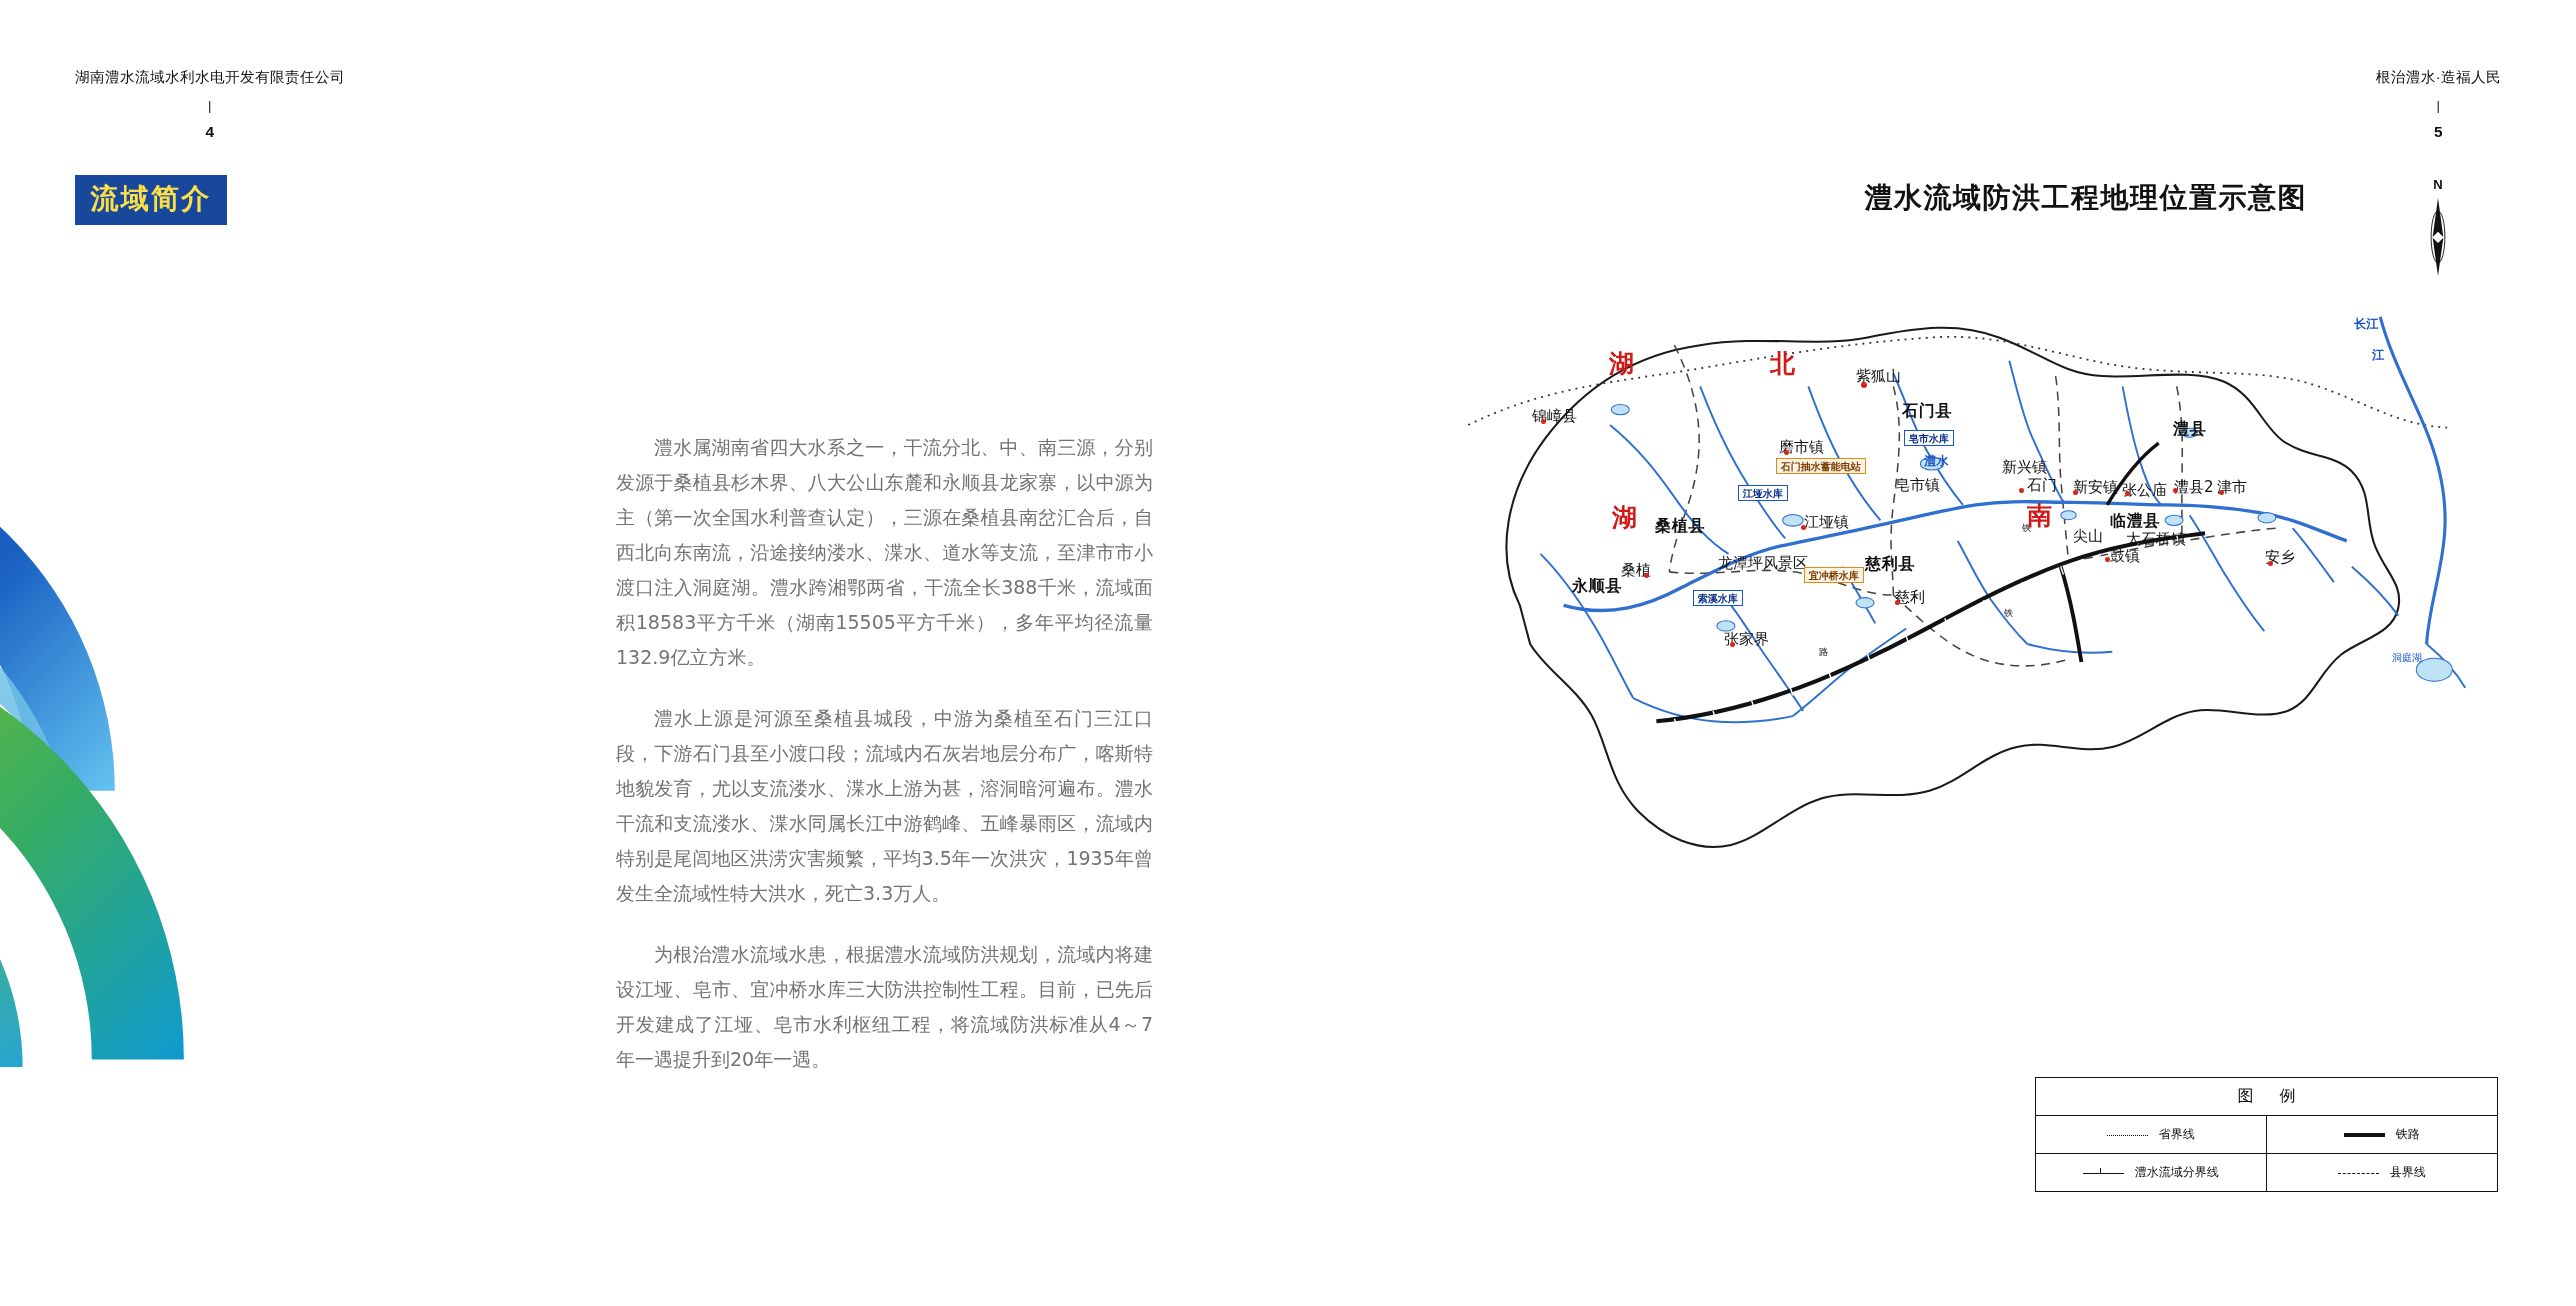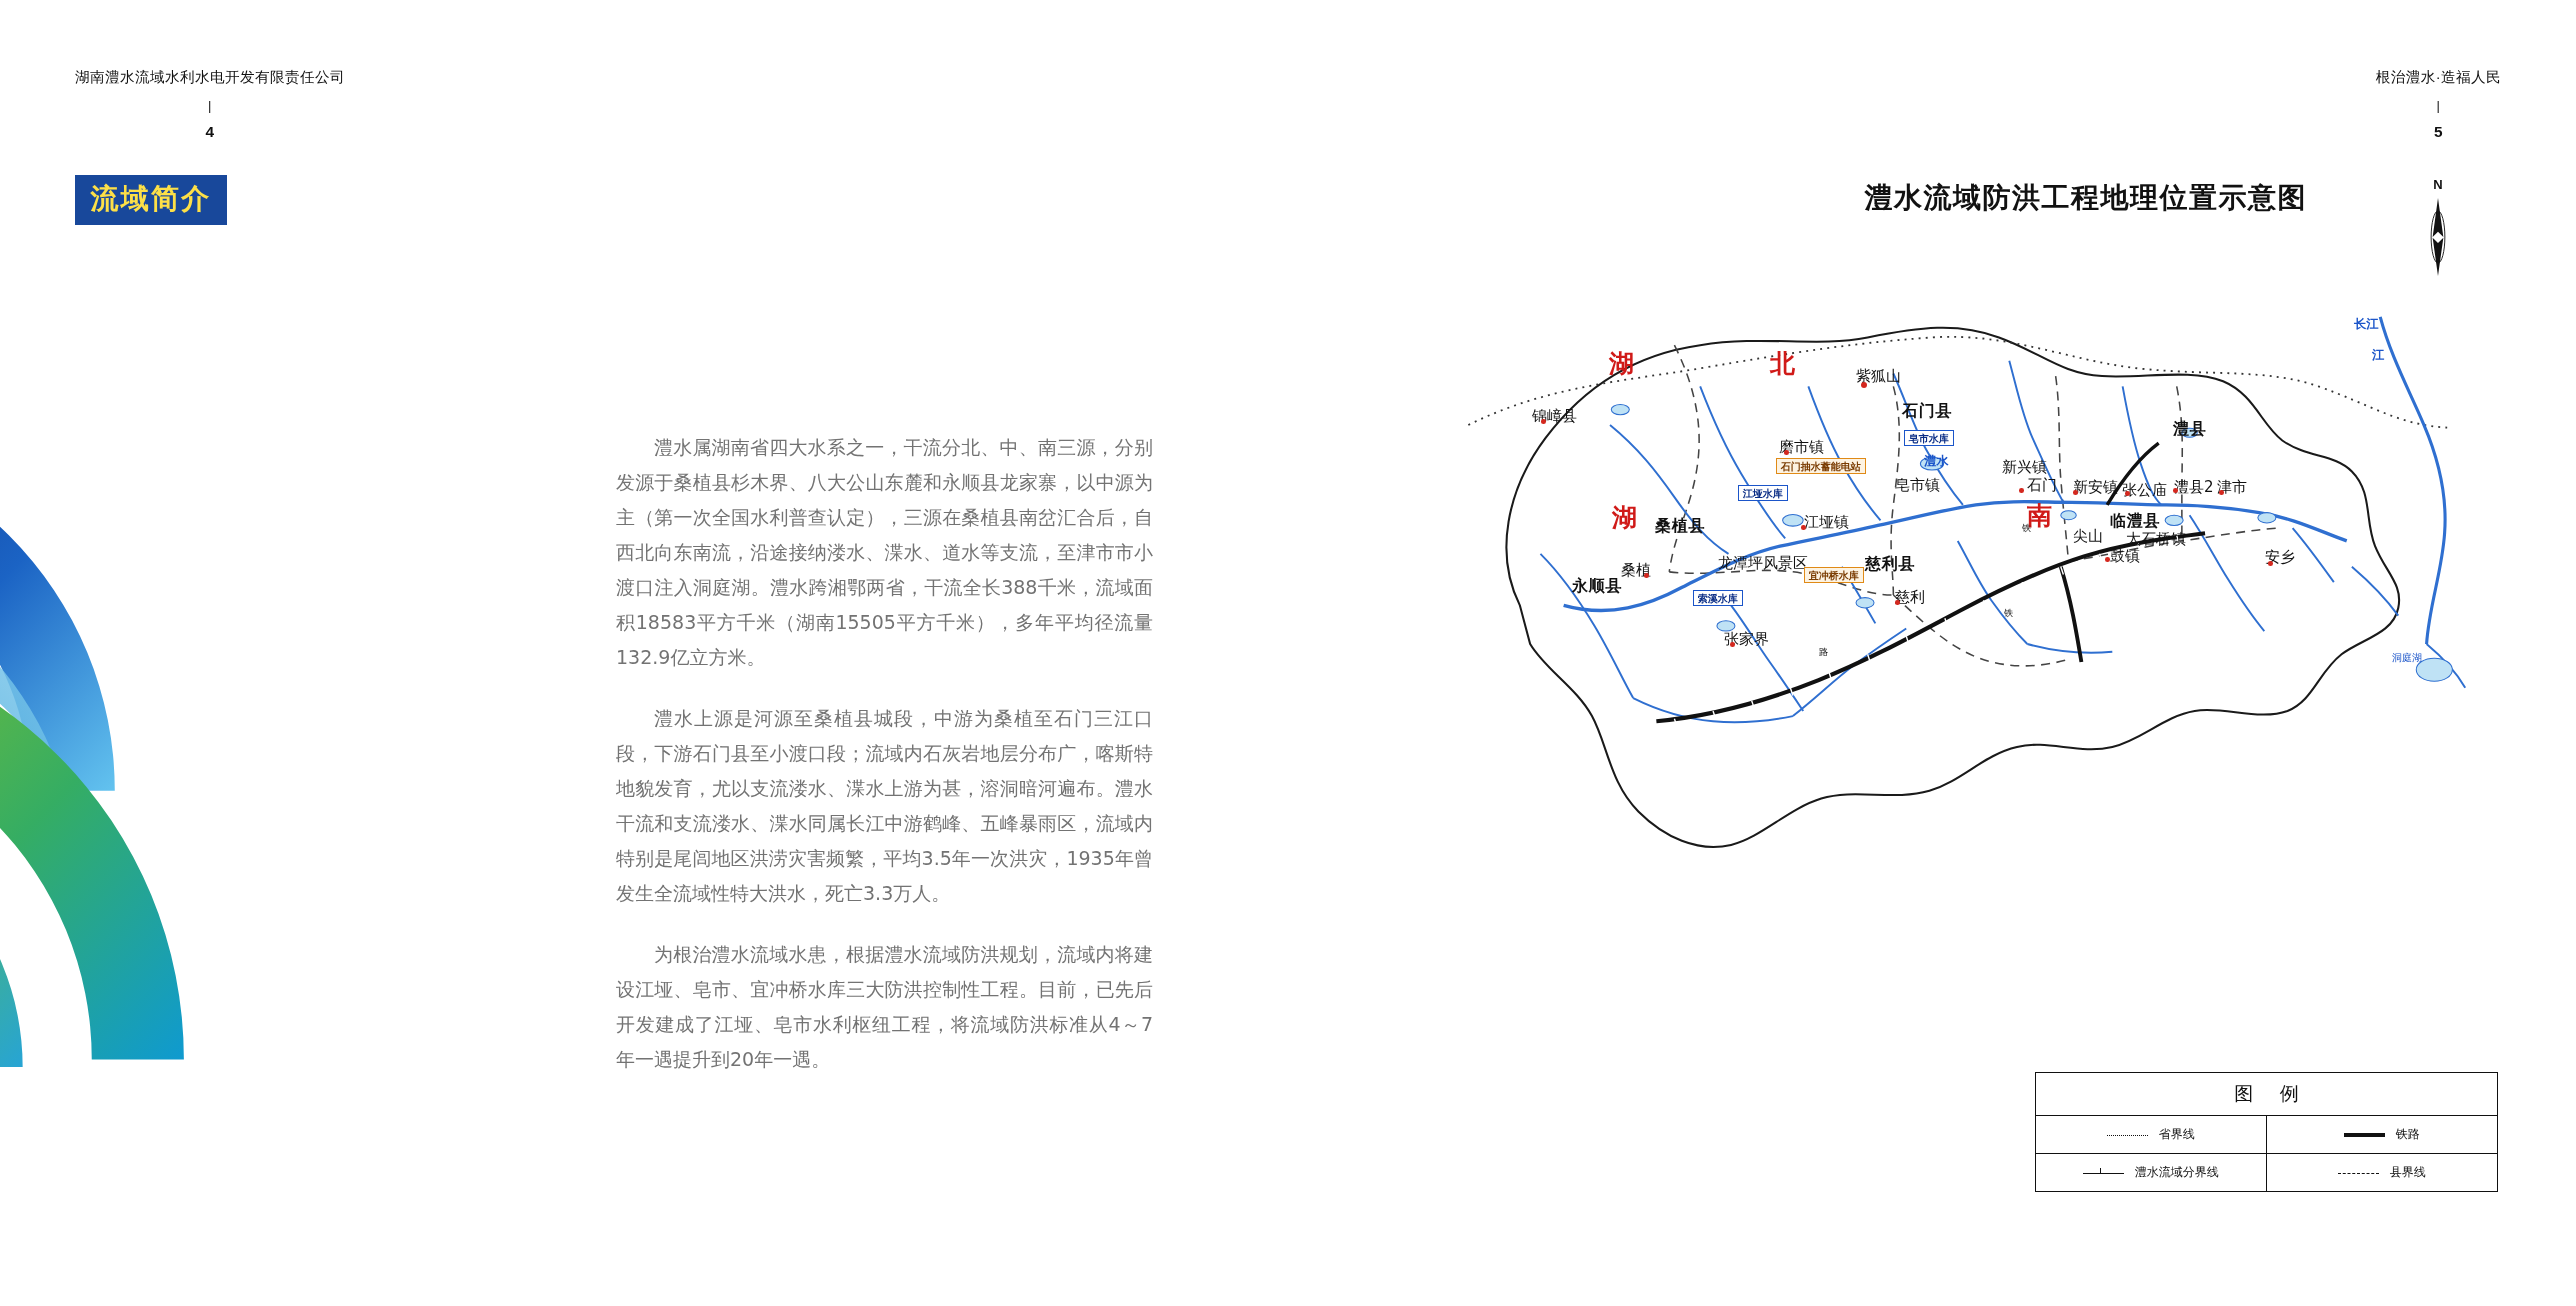--- a/index.html
+++ b/index.html
@@ -185,21 +185,21 @@
     bottom: 114px;
     width: 461px;
     border: 1.2px solid #111;
     background: #fff;
     font-size: 12.3px;
   }
   .legend-title {
     text-align: center;
     padding: 8.4px 0 7.7px 0;
     border-bottom: 1.2px solid #111;
-    font-size: 19px;
+    font-size: 16px;
     letter-spacing: 10.7px;
     text-indent: 10.7px;
   }
   .legend-row {
     display: flex;
     border-bottom: 1.2px solid #111;
   }
   .legend-row:last-child { border-bottom: none; }
   .legend-cell {
     flex: 1;

